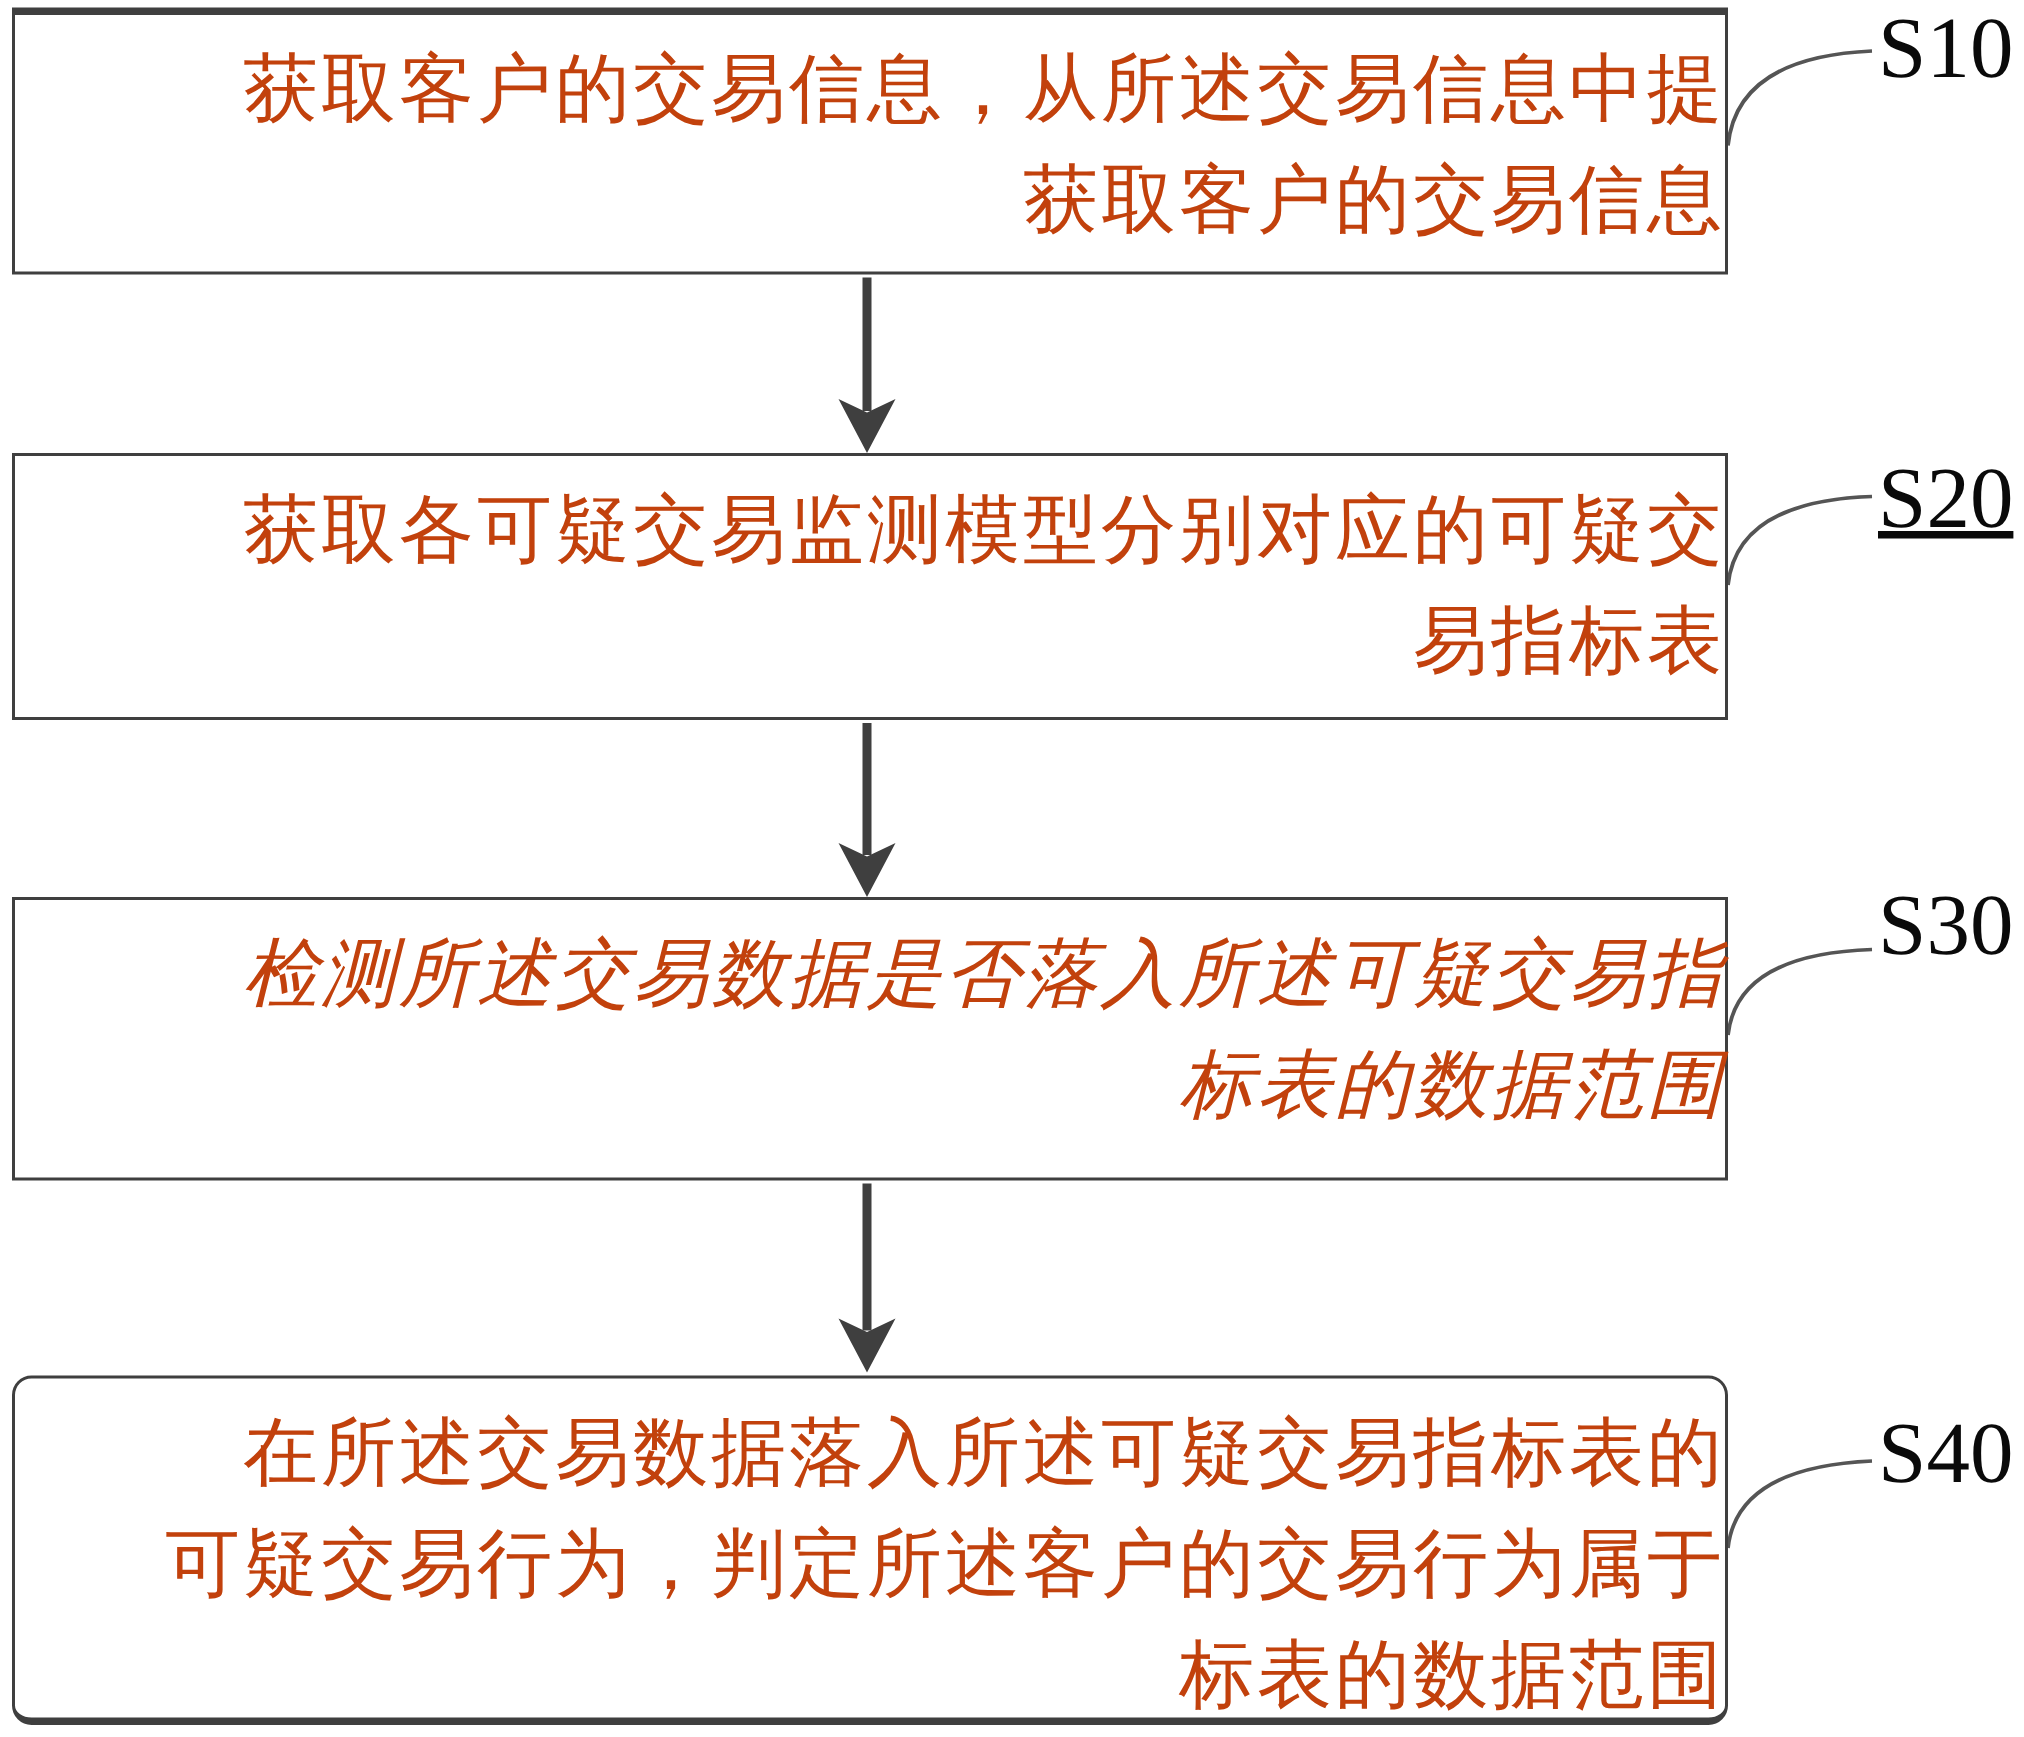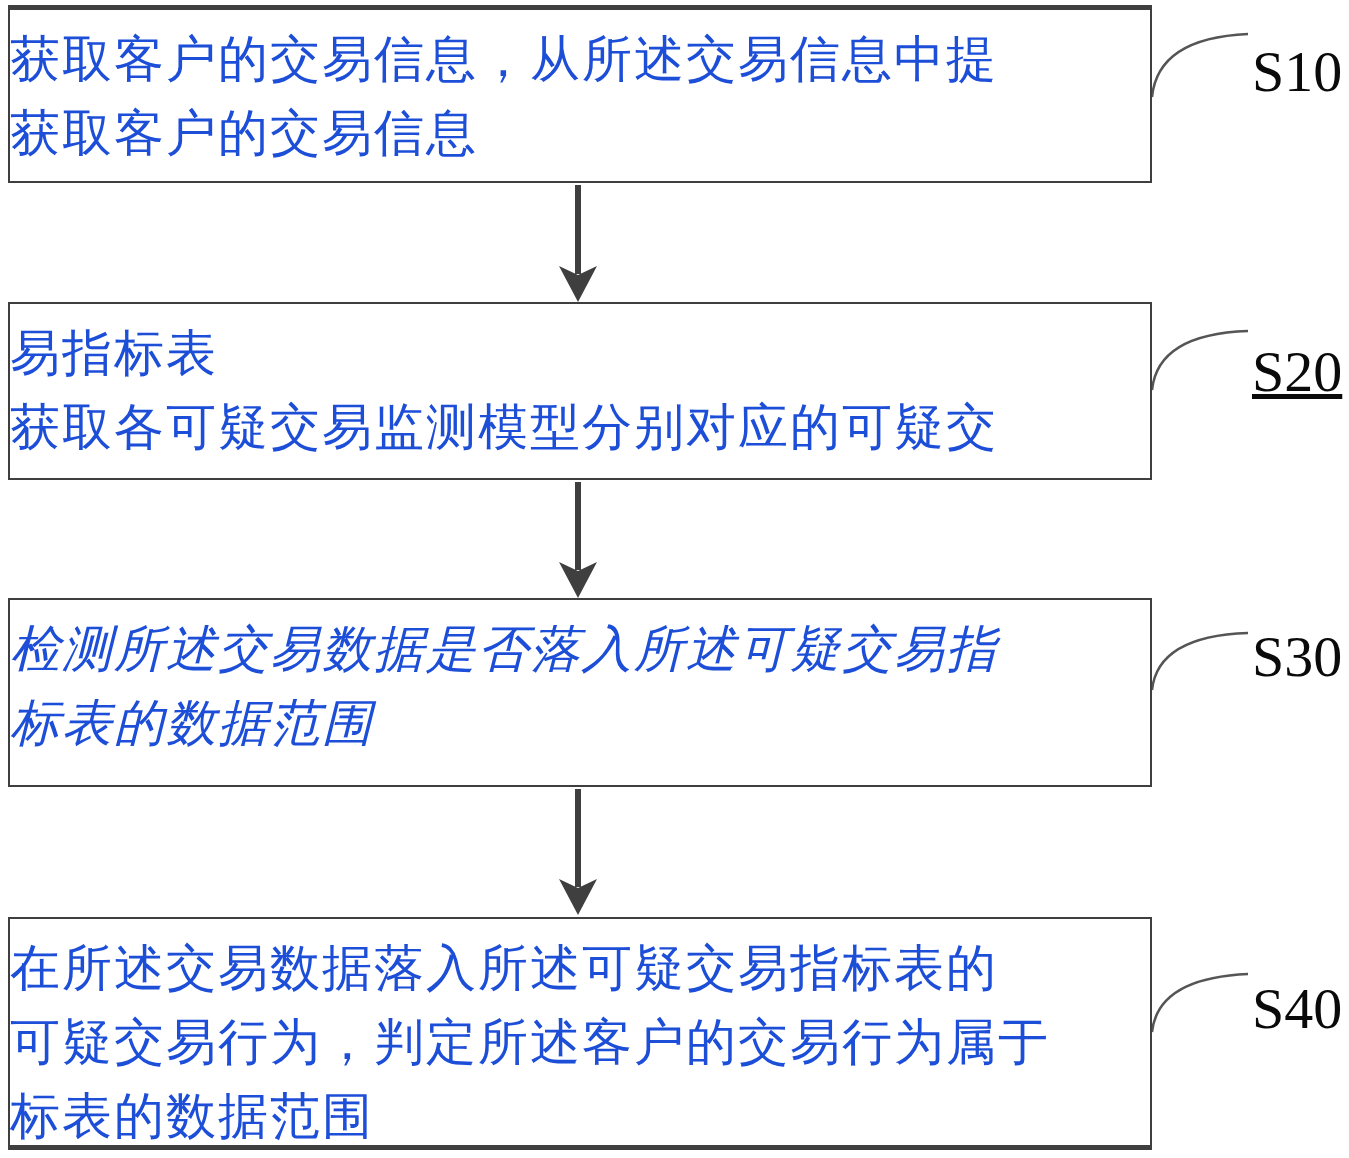--- a/index.html
+++ b/index.html
@@ -21,40 +21,39 @@
     position: absolute;
     left: 8px;
     width: 1140px;
     border: 2px solid #3f3f3f;
     background: #ffffff;
     box-sizing: content-box;
   }
   .box-s10 { top: 5px;   height: 171px; border-top-width: 5px; }
   .box-s20 { top: 302px; height: 174px; }
   .box-s30 { top: 598px; height: 185px; font-style: italic; }
-  .box-s40 { top: 917px; height: 226px; border-bottom-width: 5px; }
+  .box-s40 { top: 917px; height: 226px; border-bottom-width: 5px; border-radius: 13px; }
   .step-text {
     padding-top: 12px;
-    text-align: left;
-    color: #1d4ed8;
+    text-align: right;
+    color: #c2410c;
   }
   .step-line {
     font-size: 50px;
     line-height: 74px;
     letter-spacing: 2px;
     white-space: nowrap;
   }
   .step-label {
     position: absolute;
     left: 1252px;
     font-size: 58px;
     line-height: 1;
     color: #0a0a0a;
     white-space: nowrap;
-    margin-top: 40px;
   }
   .label-s10 { top: 3px; }
   .label-s20 { top: 303px; text-decoration: underline; }
   .label-s30 { top: 588px; }
   .label-s40 { top: 940px; text-align: center; }
 </style>
 </head>
 <body>
 
 <div class="canvas">
@@ -84,22 +83,22 @@
 
   <div class="step-box box-s10">
     <div class="step-text">
       <div class="step-line">获取客户的交易信息，从所述交易信息中提</div>
       <div class="step-line">获取客户的交易信息</div>
     </div>
   </div>
 
   <div class="step-box box-s20">
     <div class="step-text">
+      <div class="step-line">获取各可疑交易监测模型分别对应的可疑交</div>
       <div class="step-line">易指标表</div>
-      <div class="step-line">获取各可疑交易监测模型分别对应的可疑交</div>
     </div>
   </div>
 
   <div class="step-box box-s30">
     <div class="step-text">
       <div class="step-line">检测所述交易数据是否落入所述可疑交易指</div>
       <div class="step-line">标表的数据范围</div>
     </div>
   </div>
 

